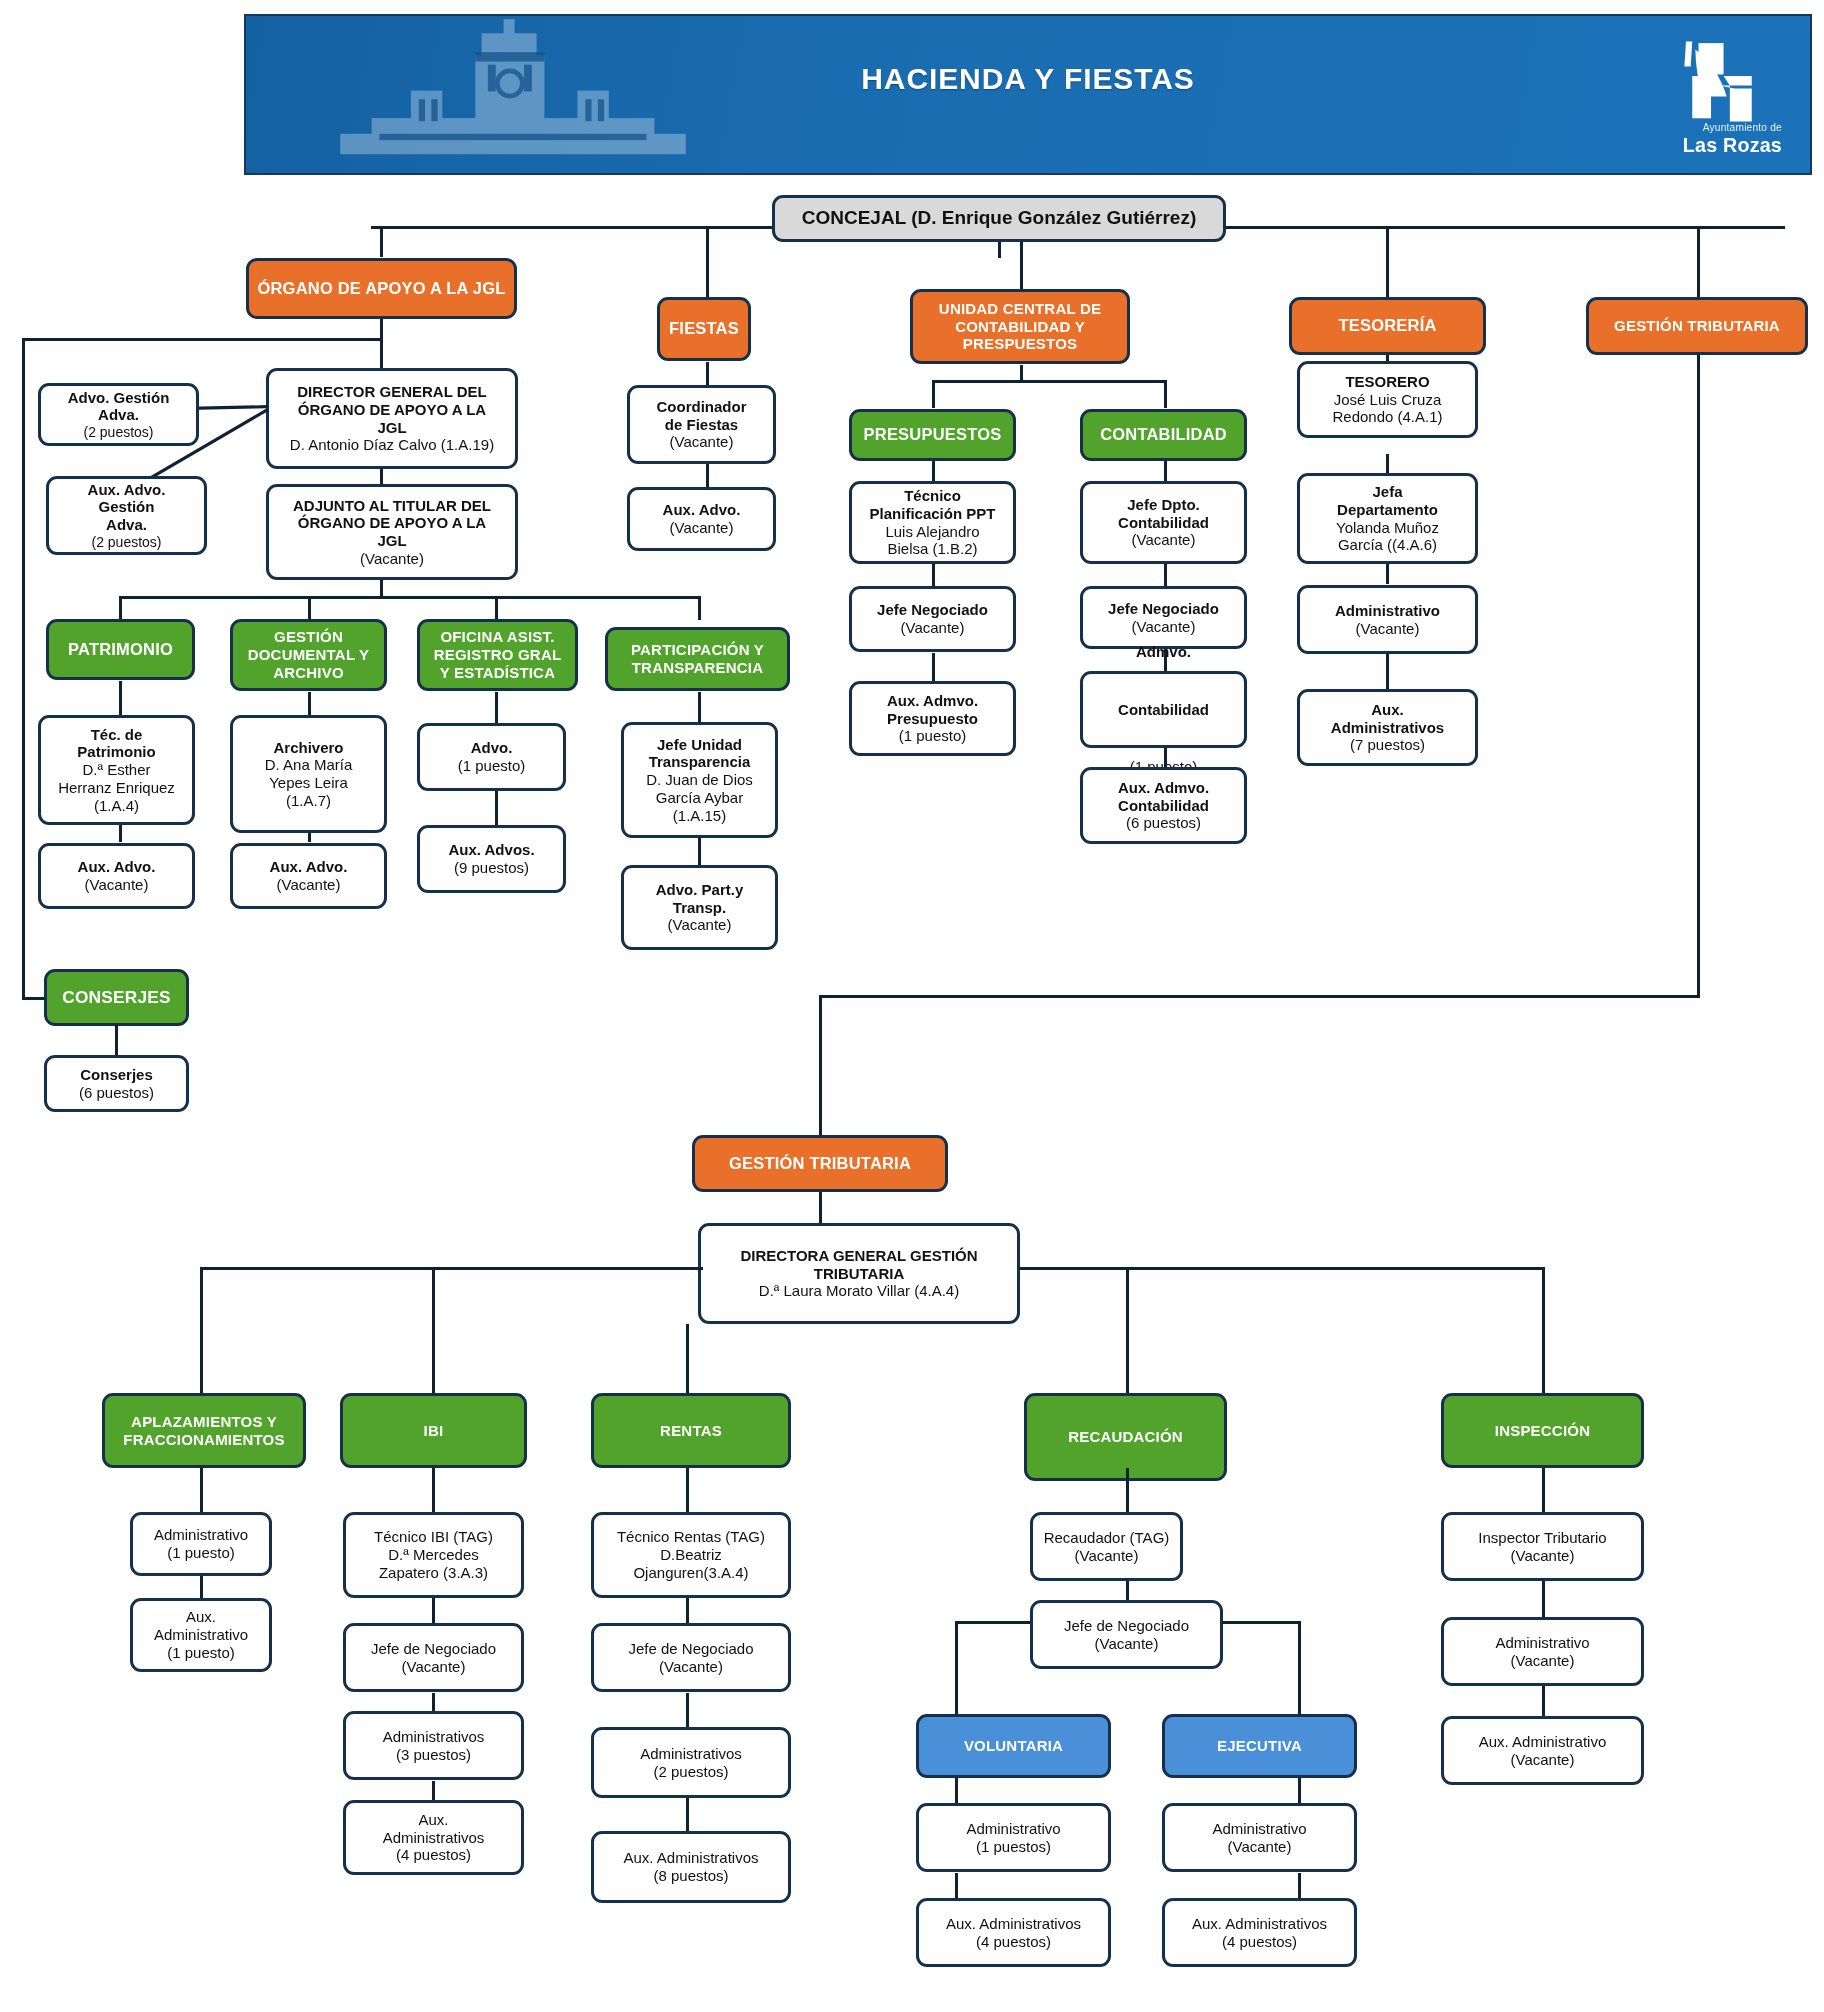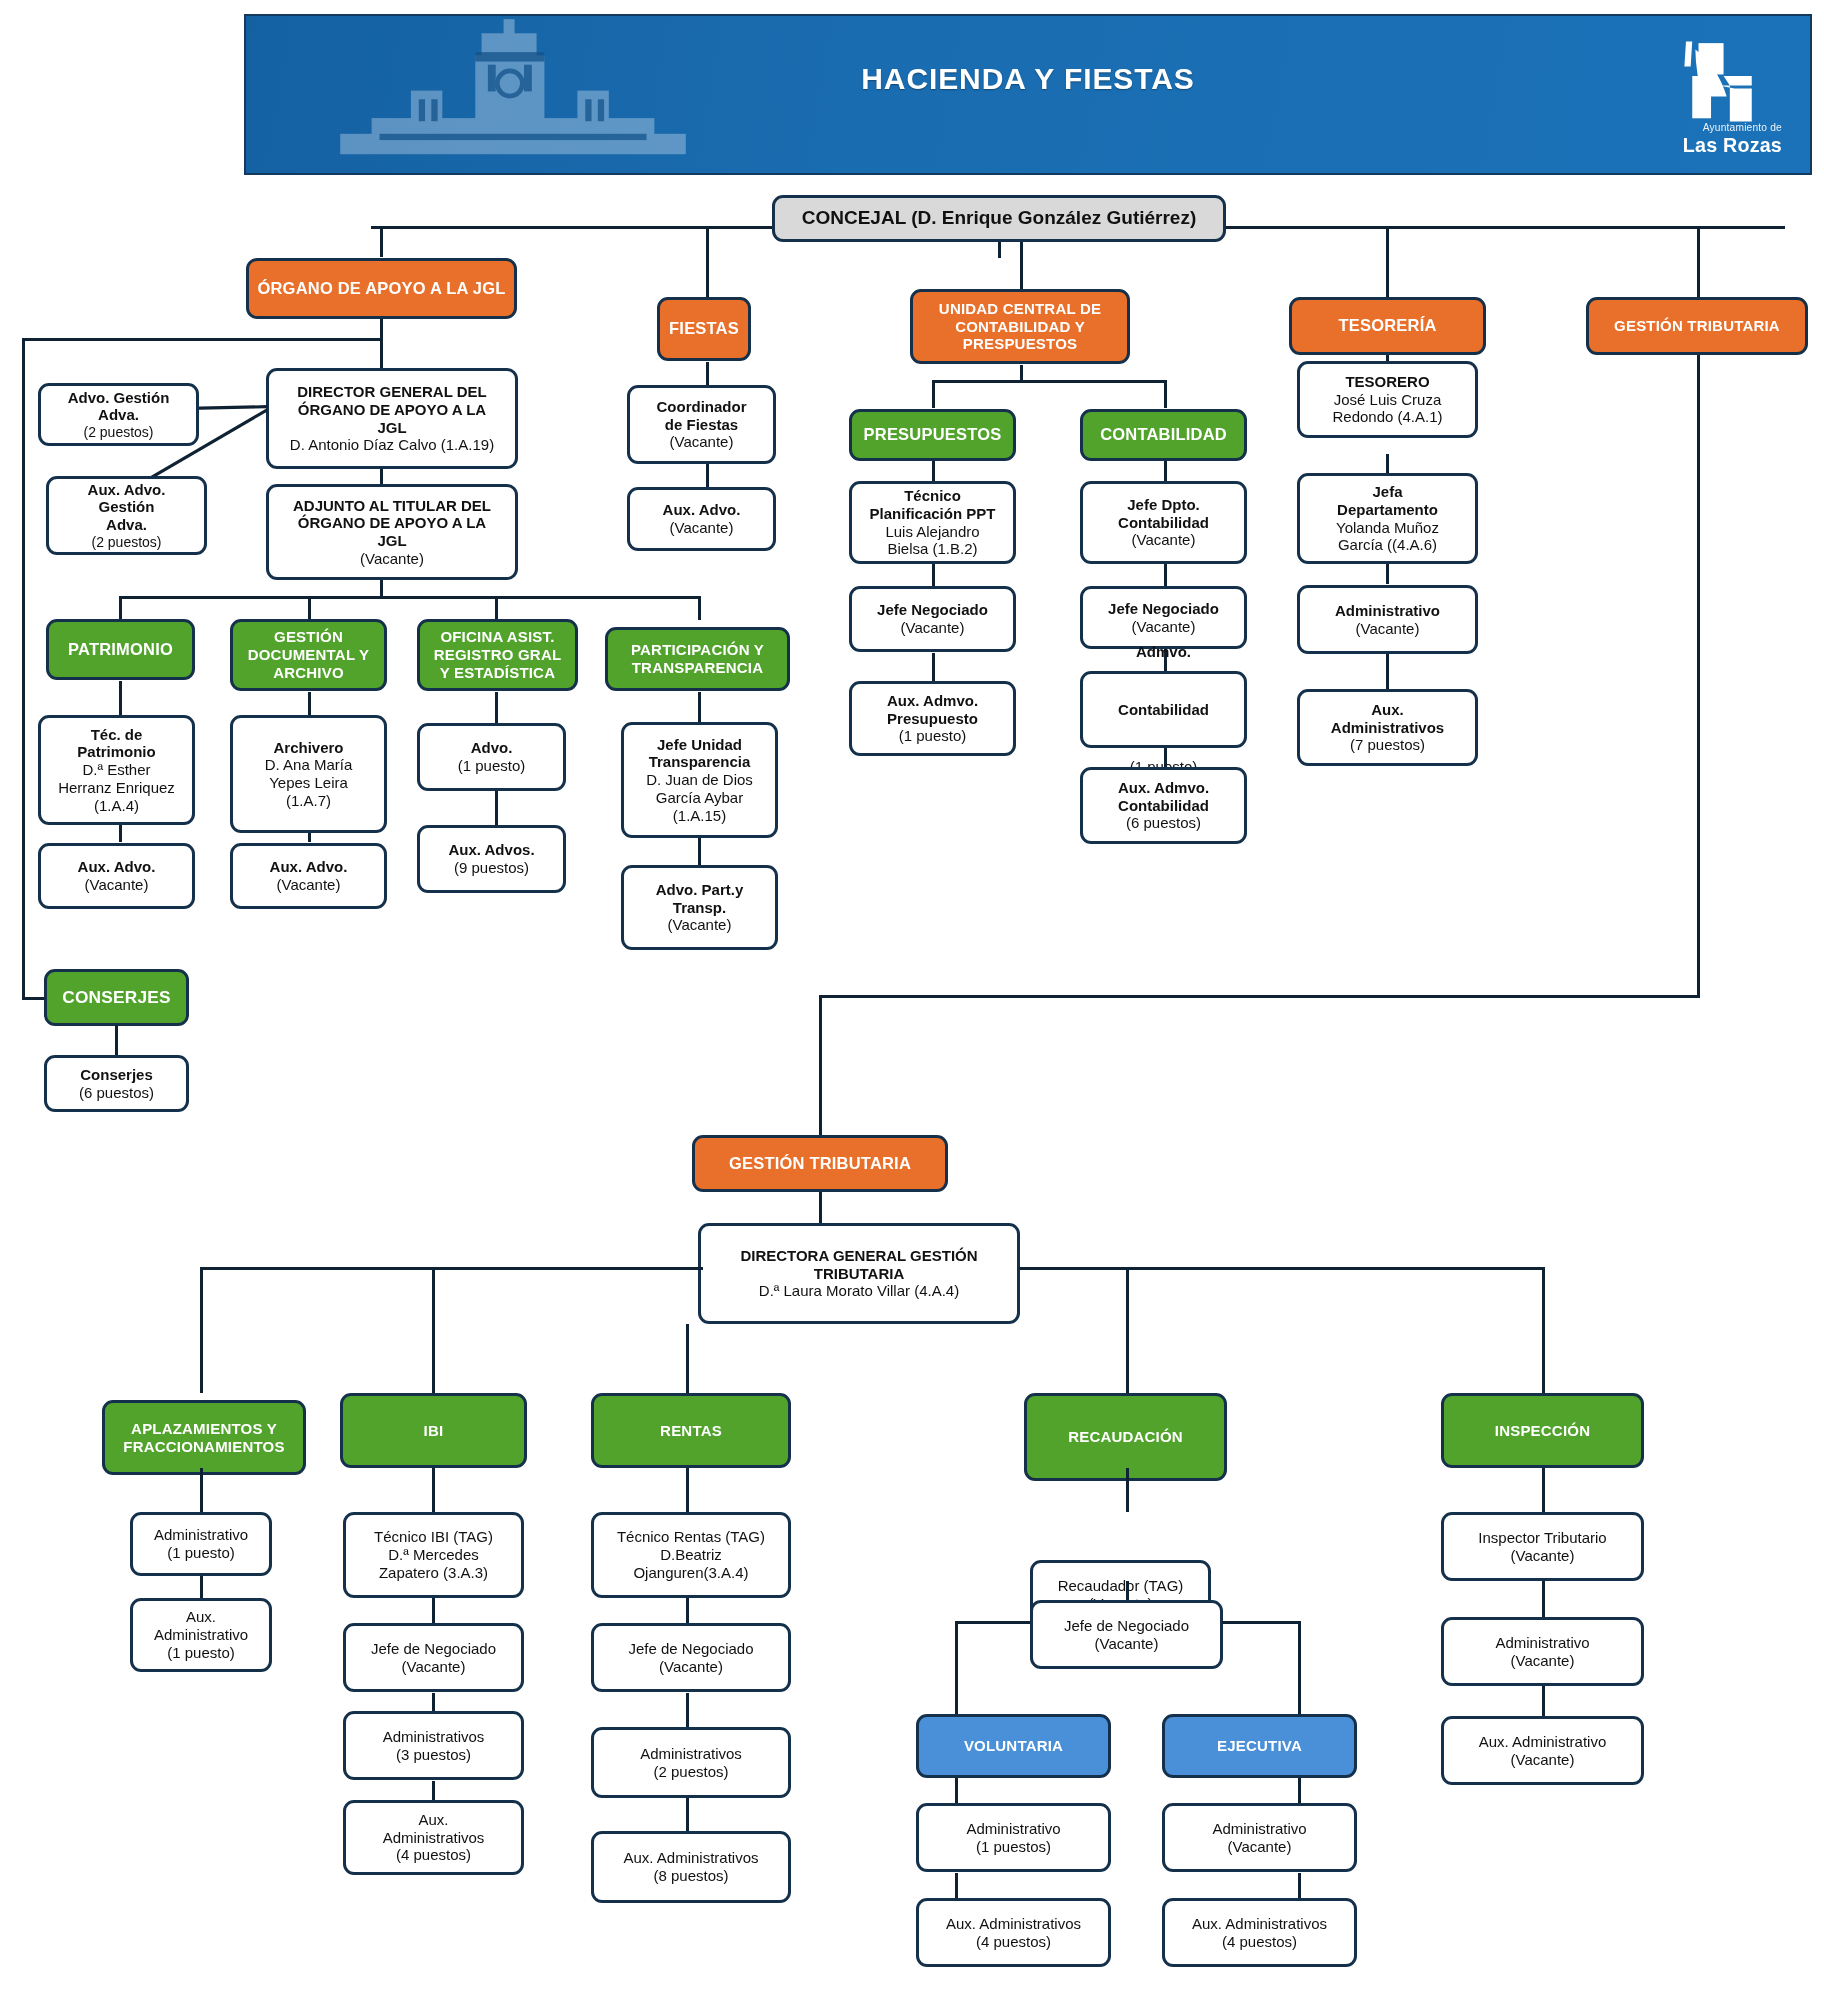--- a/index.html
+++ b/index.html
@@ -412,21 +412,21 @@
   </div>
 
   <div class="ln lnh" style="left:200px; top:1267px; width:503px;"></div>
   <div class="ln lnh" style="left:1019px; top:1267px; width:525px;"></div>
   <div class="ln lnv" style="left:200px; top:1267px; height:126px;"></div>
   <div class="ln lnv" style="left:432px; top:1267px; height:126px;"></div>
   <div class="ln lnv" style="left:686px; top:1324px; height:69px;"></div>
   <div class="ln lnv" style="left:1126px; top:1267px; height:126px;"></div>
   <div class="ln lnv" style="left:1542px; top:1267px; height:126px;"></div>
 
-  <div class="box b-green" style="left:102px; top:1393px; width:204px; height:75px;margin-top:7px;">
+  <div class="box b-green" style="left:102px; top:1393px; width:204px; height:75px;">
     <span class="t hdr fs14">APLAZAMIENTOS Y</span>
     <span class="t hdr fs14">FRACCIONAMIENTOS</span>
   </div>
 
   <div class="box b-green" style="left:340px; top:1393px; width:187px; height:75px;">
     <span class="t hdr fs14">IBI</span>
   </div>
 
   <div class="box b-green" style="left:591px; top:1393px; width:200px; height:75px;">
     <span class="t hdr fs14">RENTAS</span>
@@ -491,21 +491,21 @@
     <span class="t fs14">Administrativos</span>
     <span class="t fs14">(2 puestos)</span>
   </div>
   <div class="ln lnv" style="left:686px; top:1798px; height:33px;"></div>
   <div class="box b-white" style="left:591px; top:1831px; width:200px; height:72px;">
     <span class="t fs14">Aux. Administrativos</span>
     <span class="t fs14">(8 puestos)</span>
   </div>
 
   <div class="ln lnv" style="left:1126px; top:1468px; height:44px;"></div>
-  <div class="box b-white" style="left:1030px; top:1512px; width:181px; height:69px;margin-top:48px;">
+  <div class="box b-white" style="left:1030px; top:1512px; width:153px; height:69px;">
     <span class="t fs14">Recaudador (TAG)</span>
     <span class="t fs14">(Vacante)</span>
   </div>
   <div class="ln lnv" style="left:1126px; top:1581px; height:19px;"></div>
   <div class="box b-white" style="left:1030px; top:1600px; width:193px; height:69px;">
     <span class="t fs14">Jefe de Negociado</span>
     <span class="t fs14">(Vacante)</span>
   </div>
 
   <div class="ln lnh" style="left:955px; top:1621px; width:75px;"></div>

